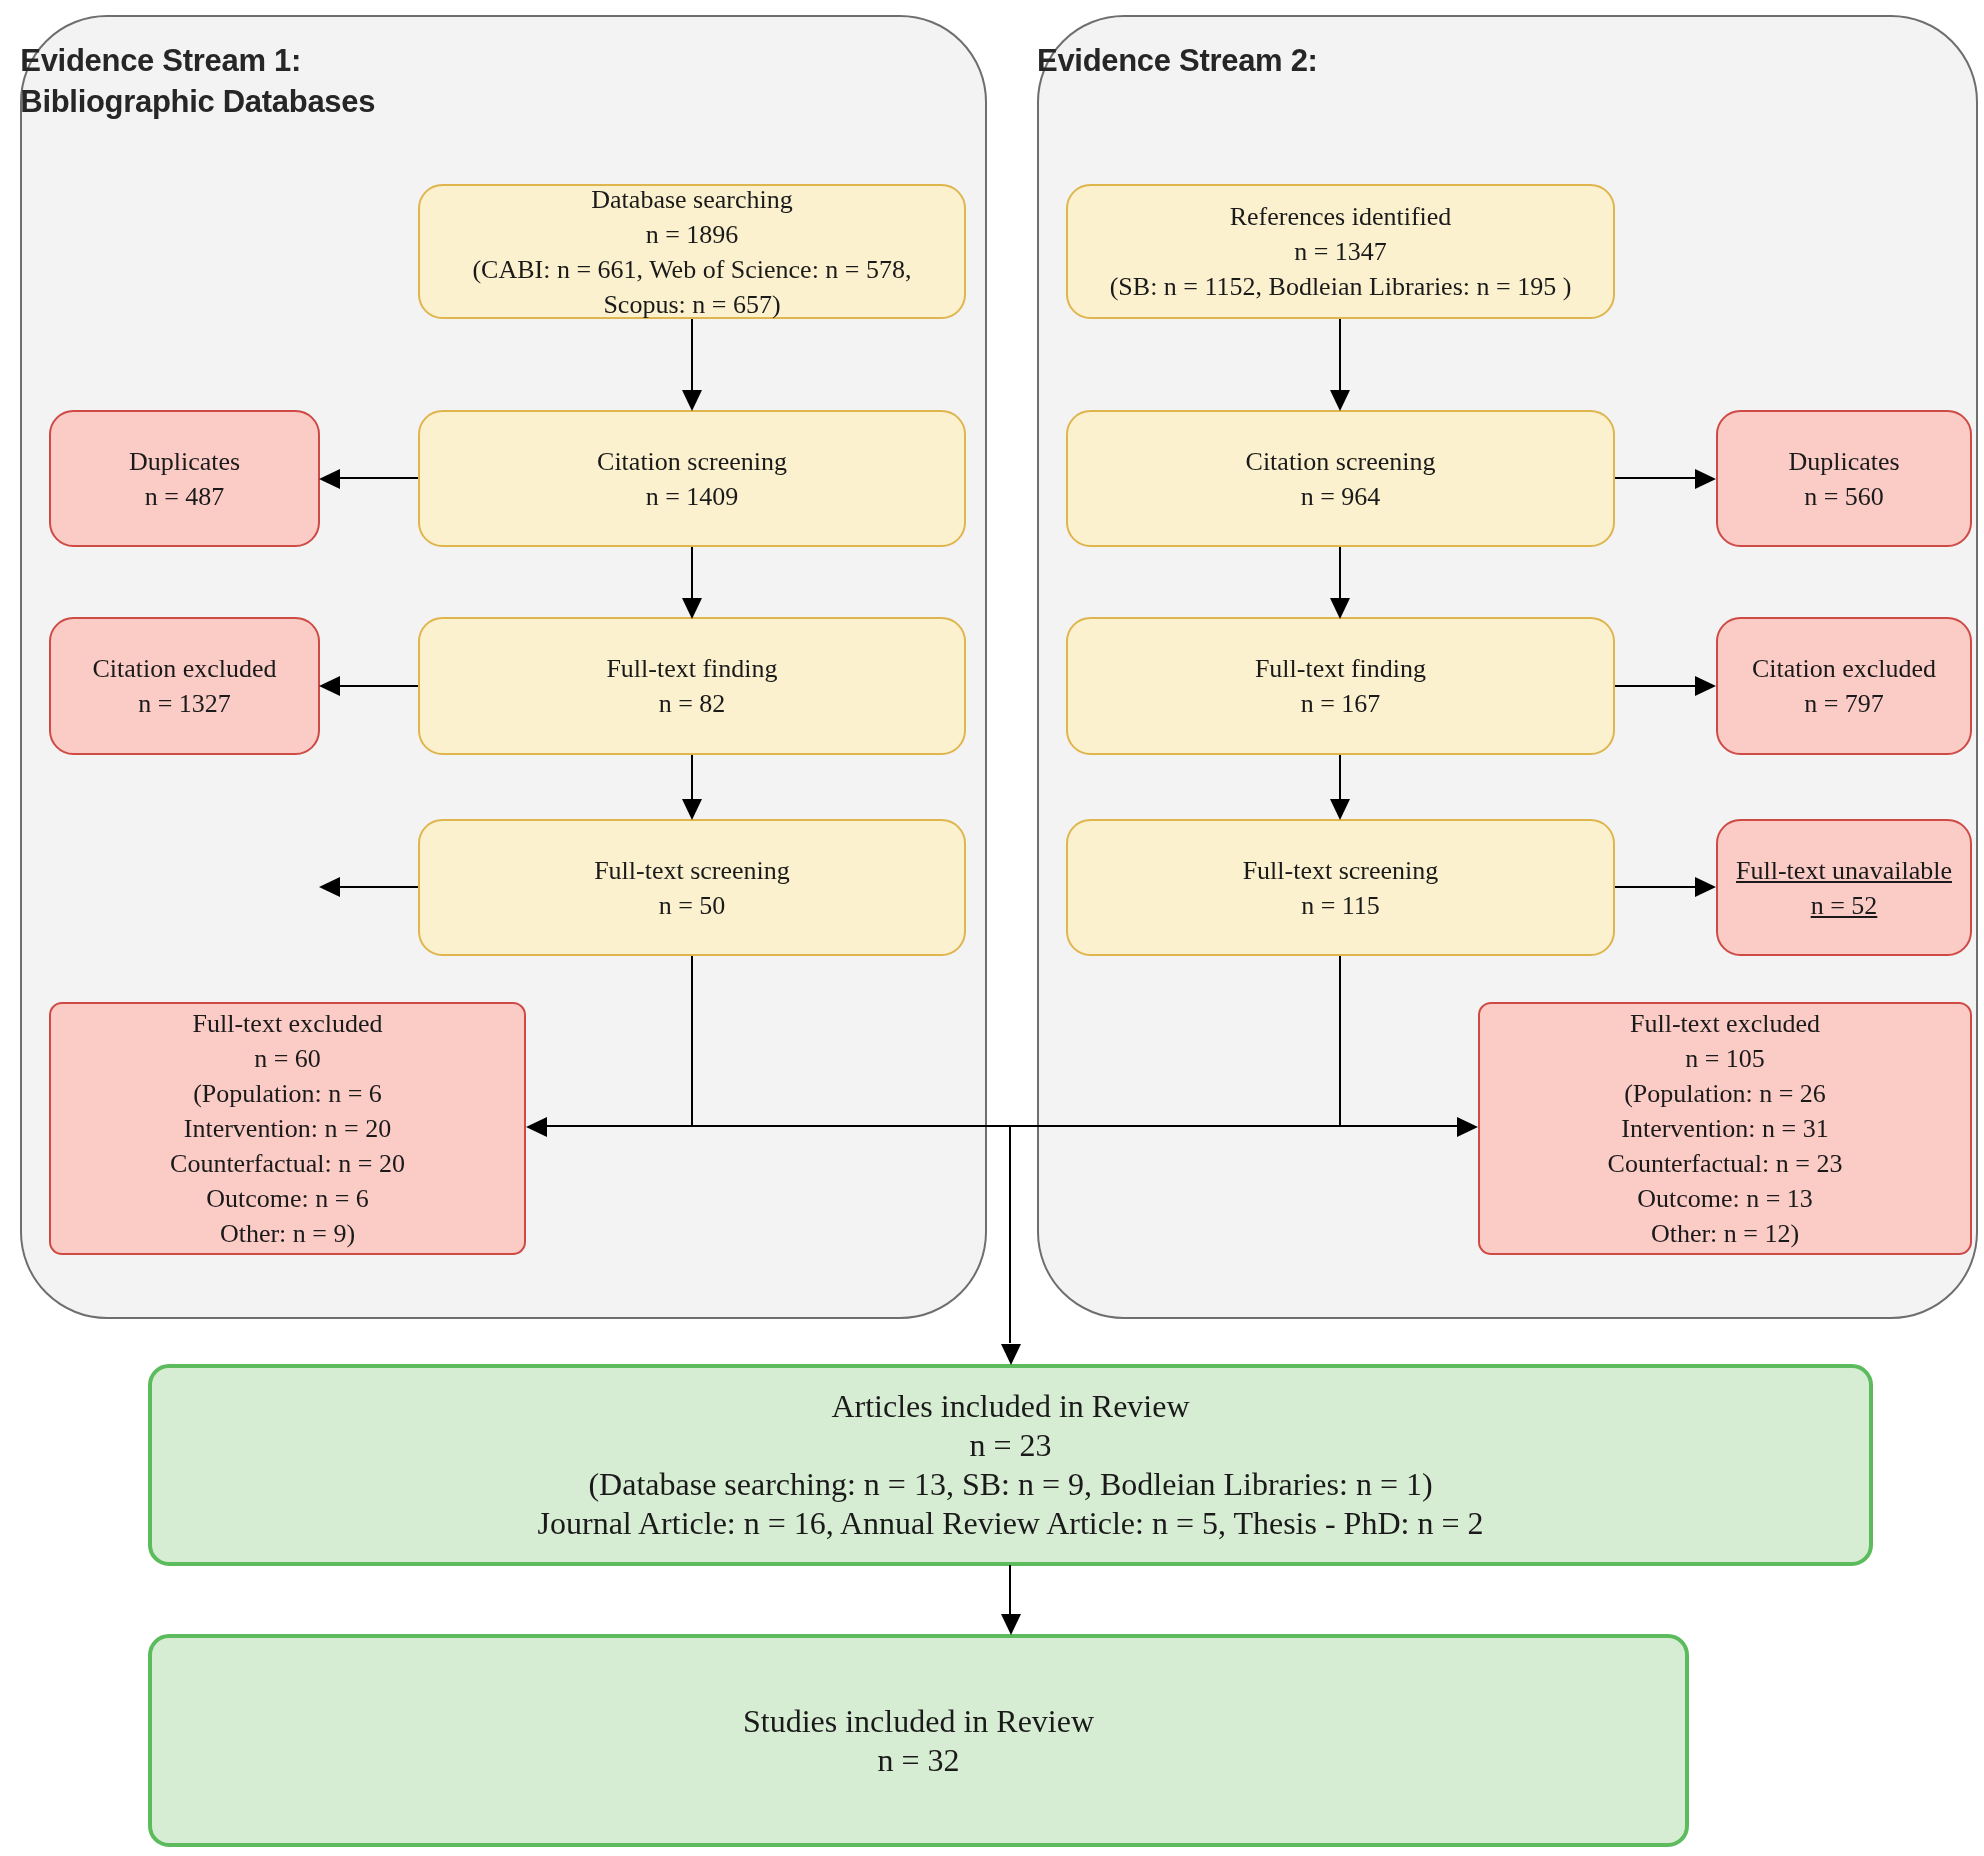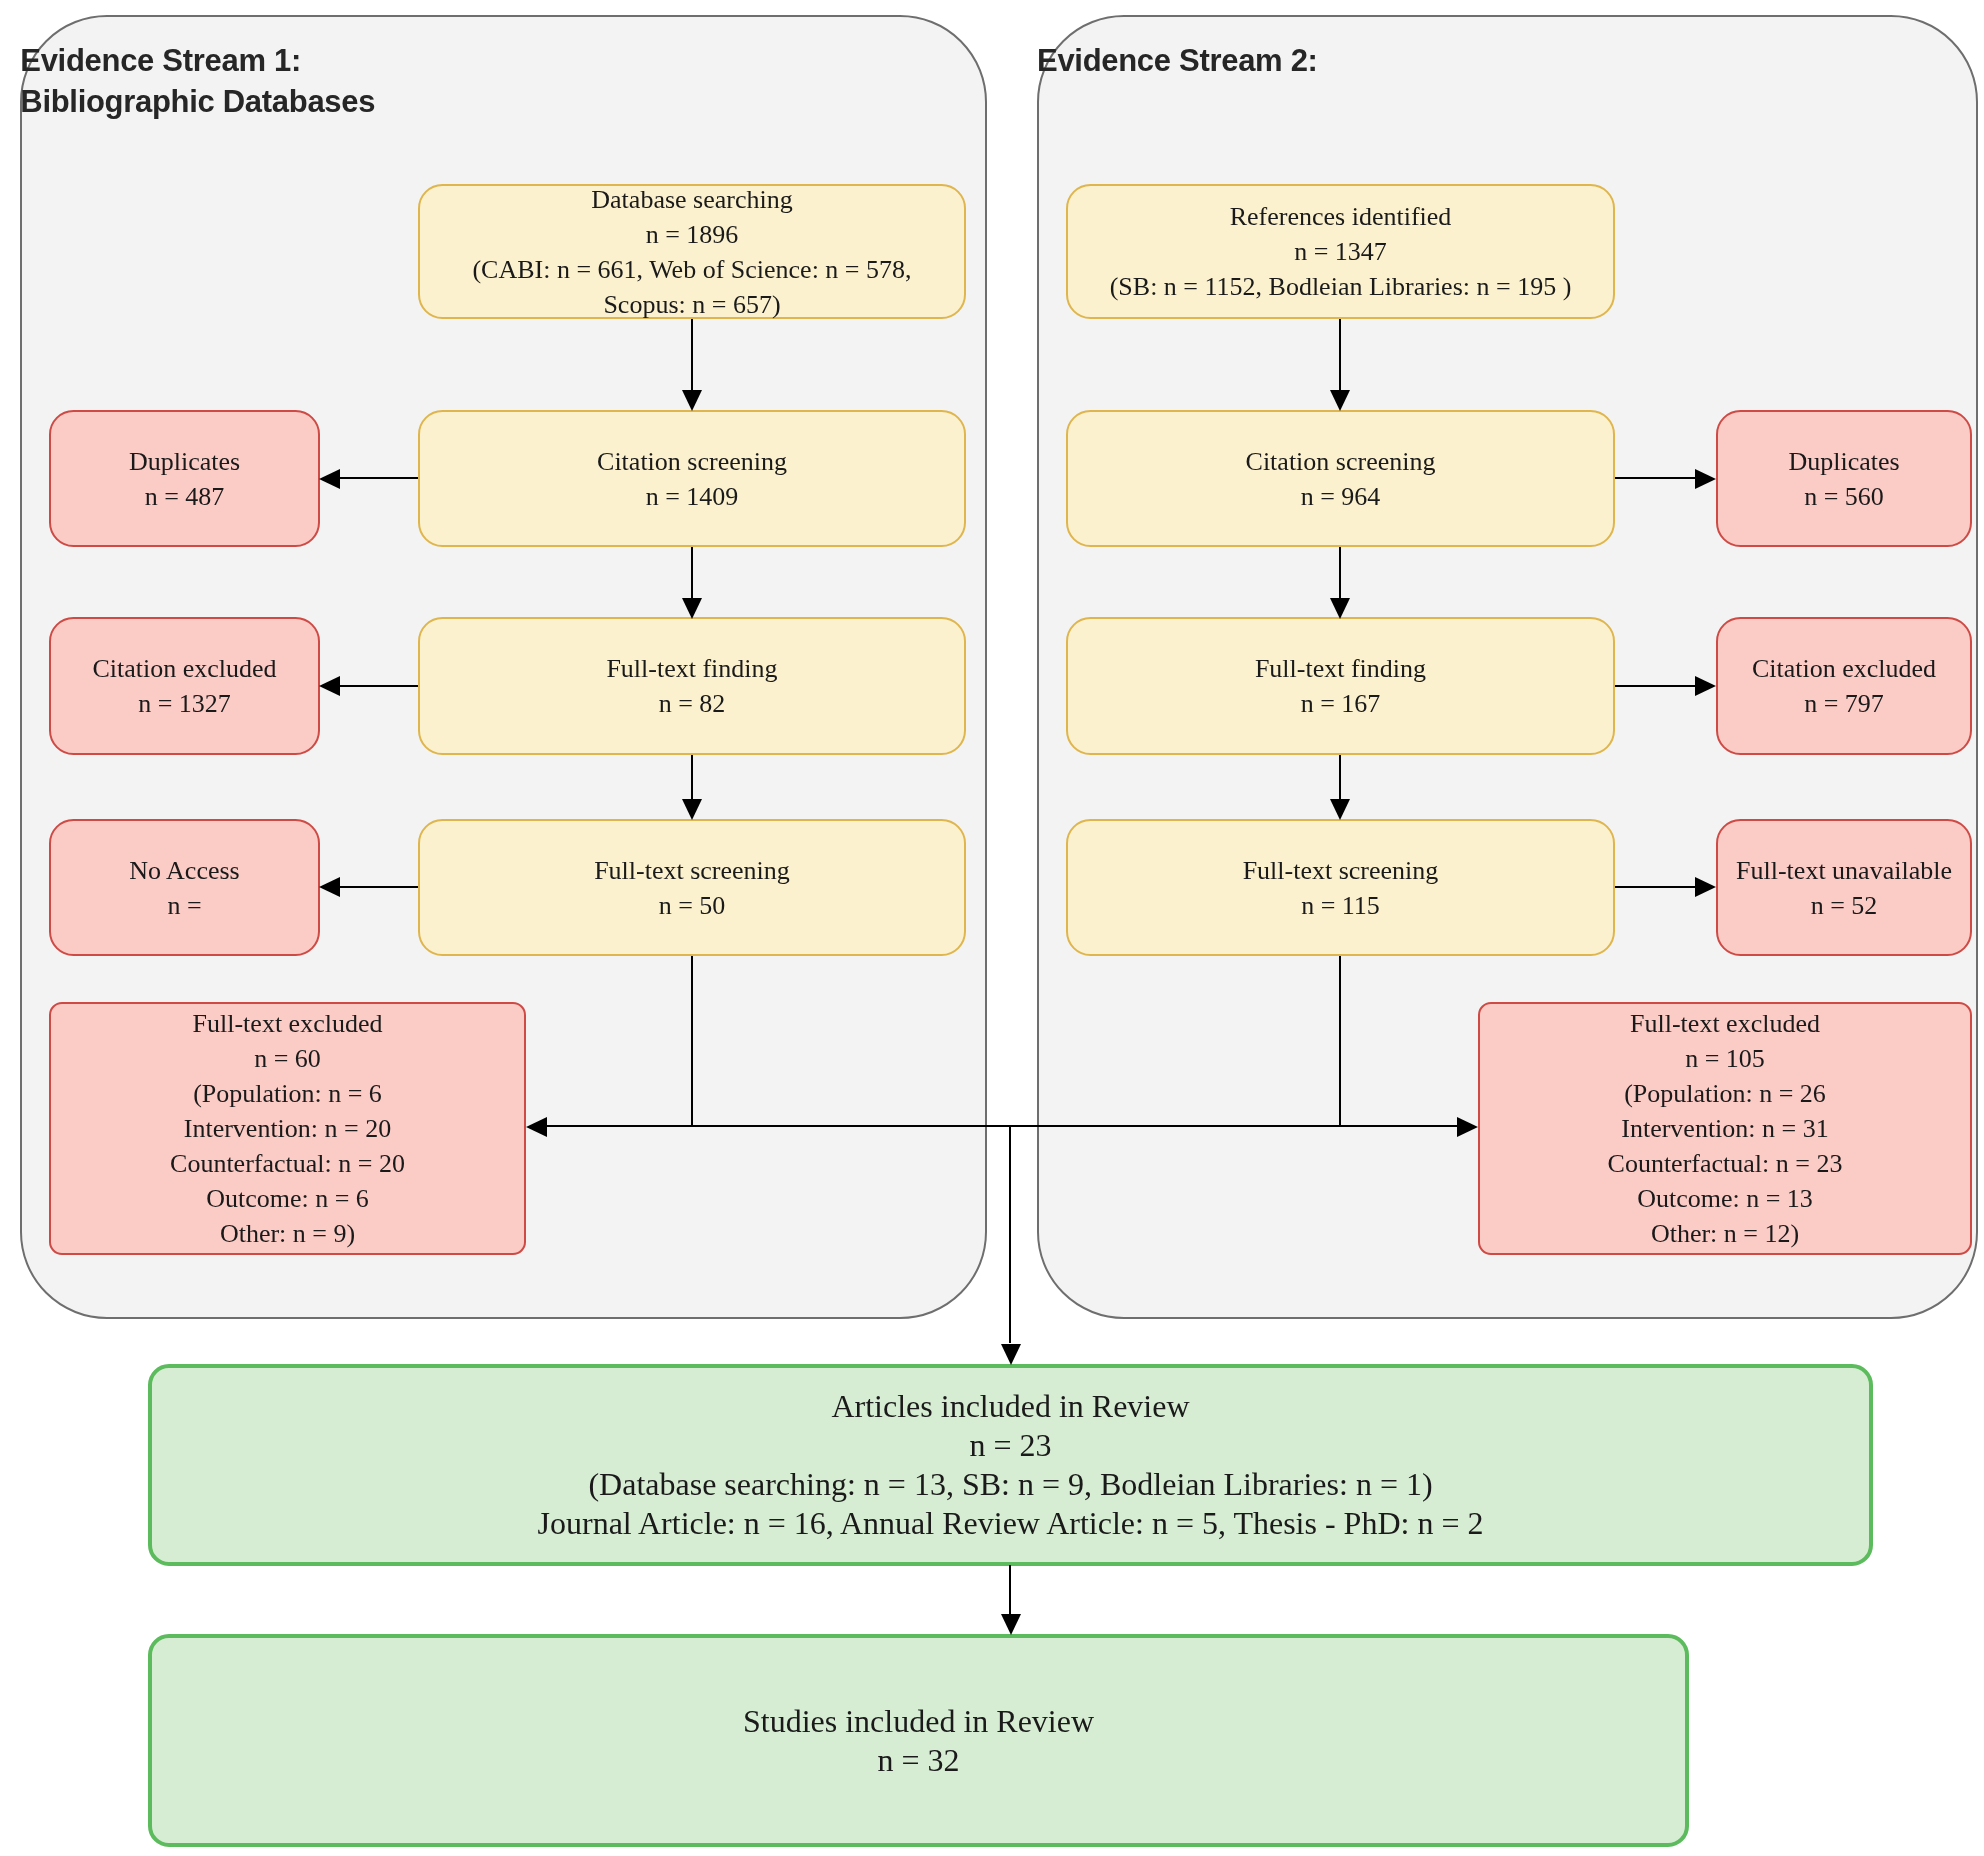--- a/index.html
+++ b/index.html
@@ -113,24 +113,20 @@
 
   <div class="box red" style="left:49px; top:617px; width:271px; height:138px;">
     <div class="box-line">Citation excluded</div>
     <div class="box-line">n = 1327</div>
   </div>
   <div class="box yellow" style="left:418px; top:617px; width:548px; height:138px;">
     <div class="box-line">Full-text finding</div>
     <div class="box-line">n = 82</div>
   </div>
 
-  <div class="box red" style="left:49px; top:819px; width:271px; height:137px;">
-    <div class="box-line">No Access</div>
-    <div class="box-line">n =</div>
-  </div>
   <div class="box yellow" style="left:418px; top:819px; width:548px; height:137px;">
     <div class="box-line">Full-text screening</div>
     <div class="box-line">n = 50</div>
   </div>
 
   <div class="box red big" style="left:49px; top:1002px; width:477px; height:253px;">
     <div class="box-line">Full-text excluded</div>
     <div class="box-line">n = 60</div>
     <div class="box-line">(Population: n = 6</div>
     <div class="box-line">Intervention: n = 20</div>
@@ -160,21 +156,21 @@
   </div>
   <div class="box red" style="left:1716px; top:617px; width:256px; height:138px;">
     <div class="box-line">Citation excluded</div>
     <div class="box-line">n = 797</div>
   </div>
 
   <div class="box yellow" style="left:1066px; top:819px; width:549px; height:137px;">
     <div class="box-line">Full-text screening</div>
     <div class="box-line">n = 115</div>
   </div>
-  <div class="box red" style="left:1716px; top:819px; width:256px; height:137px;">
+  <div class="box red" style="left:1716px; top:819px; width:256px; height:137px;text-decoration:underline;">
     <div class="box-line">Full-text unavailable</div>
     <div class="box-line">n = 52</div>
   </div>
 
   <div class="box red big" style="left:1478px; top:1002px; width:494px; height:253px;">
     <div class="box-line">Full-text excluded</div>
     <div class="box-line">n = 105</div>
     <div class="box-line">(Population: n = 26</div>
     <div class="box-line">Intervention: n = 31</div>
     <div class="box-line">Counterfactual: n = 23</div>

